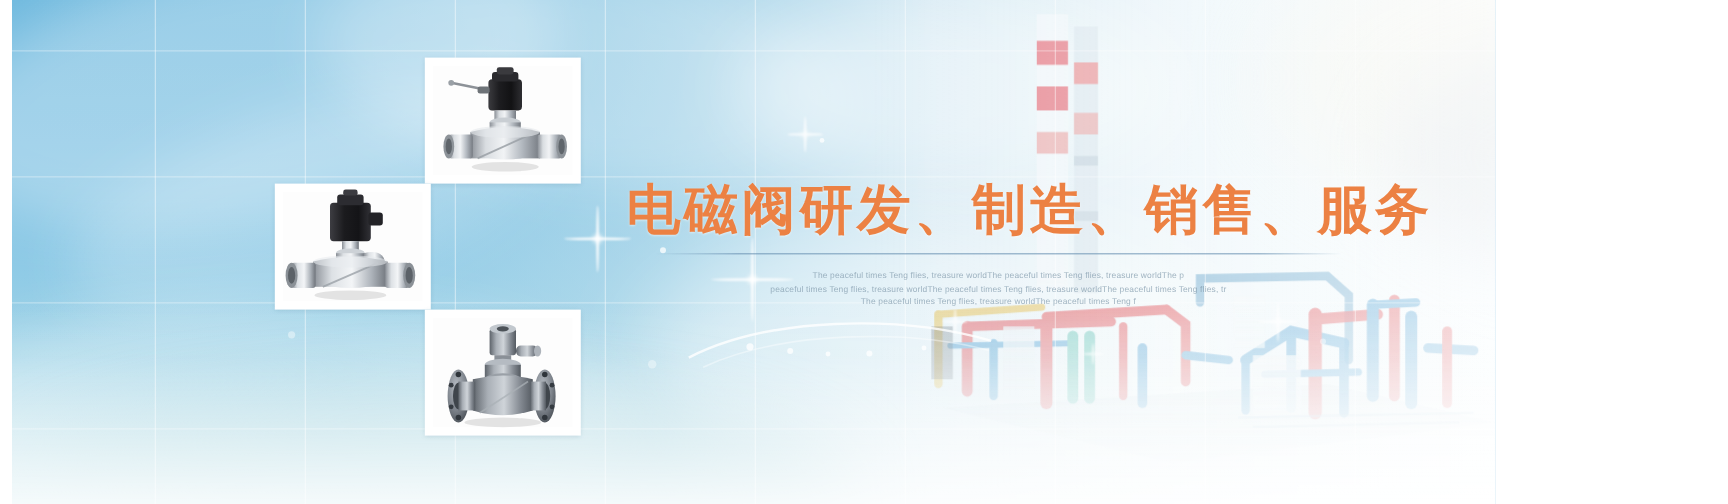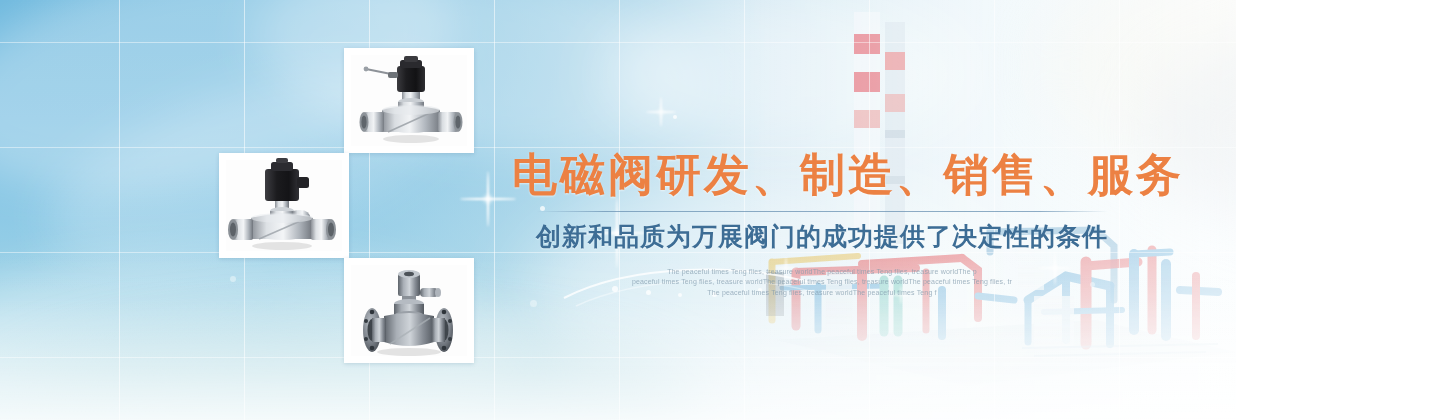--- a/index.html
+++ b/index.html
@@ -3,20 +3,21 @@
 <meta charset="utf-8">
 <style>
   html,body{margin:0;padding:0;background:#fff;}
   body{font-family:"Liberation Sans","DejaVu Sans",sans-serif;}
 
   #banner{
     position:relative;
     width:1236px;height:420px;
     overflow:hidden;
     background:#8ec9e8;
+    margin-left:10px;
   }
 
   
   .sky-base{
     position:absolute;inset:0;
     background:
       linear-gradient(to right,
         rgba(92,175,216,0.00) 0%,
         rgba(132,196,226,0.10) 22%,
         rgba(200,228,239,0.55) 44%,
@@ -434,21 +435,20 @@
       <circle cx="106" cy="81" r="2" fill="#353b41"></circle>
       <rect x="88" y="60" width="13" height="24" fill="url(#steel3)"></rect>
       <path d="M46 86 L86 60" stroke="#aab0b6" stroke-width="1.5" fill="none" opacity=".75"></path>
       <ellipse cx="65" cy="94" rx="32" ry="4" fill="#000" opacity=".10"></ellipse>
     </svg>
   </div>
 
   <div class="copy">
     <div class="headline">电磁阀研发、制造、销售、服务</div>
     <div class="rule"></div>
-    <div class="subhead">创新和品质为万展阀门的成功提供了决定性的条件</div>
     <div class="blurb">
       <div>The peaceful times Teng flies, treasure worldThe peaceful times Teng flies, treasure worldThe p</div>
       <div>peaceful times Teng flies, treasure worldThe peaceful times Teng flies, treasure worldThe peaceful times Teng flies, tr</div>
       <div>The peaceful times Teng flies, treasure worldThe peaceful times Teng f</div>
     </div>
   </div>
 
 </div>
 
 </body></html>

